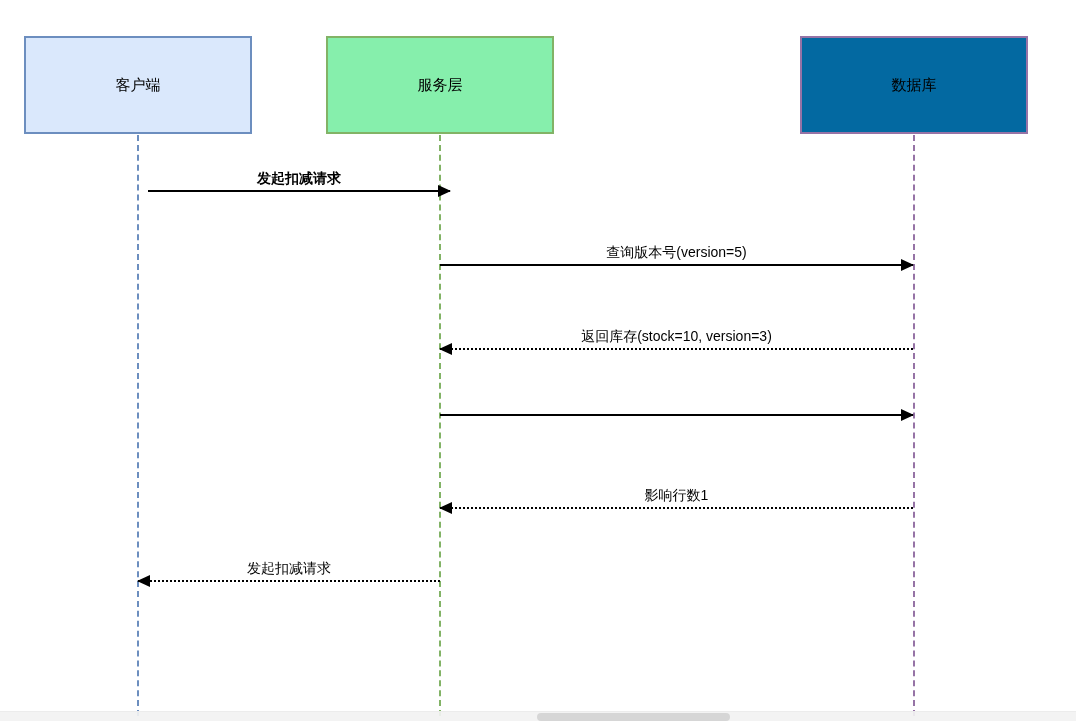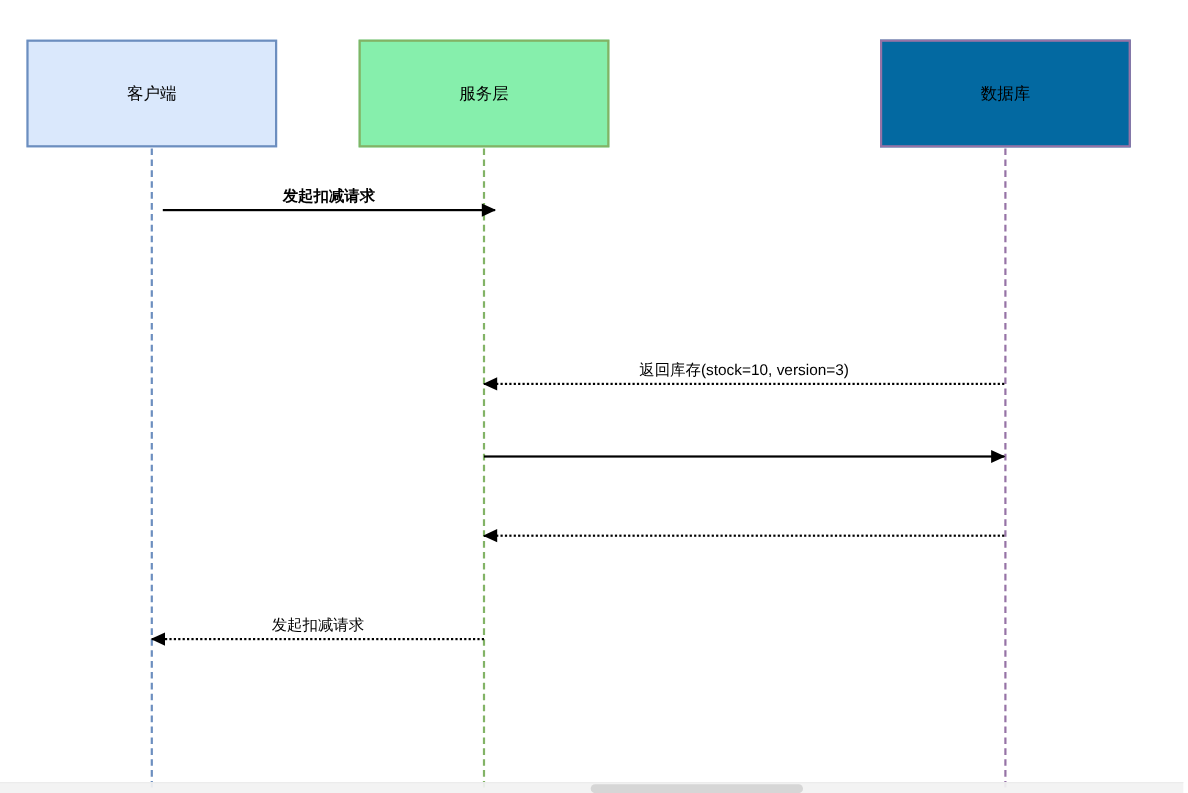--- a/index.html
+++ b/index.html
@@ -107,35 +107,42 @@
   <div class="lifeline l-service"></div>
   <div class="lifeline l-db"></div>
 
   <div class="message" style="left:148px; top:169px; width:302px;font-weight:bold;">
     <div class="msg-label">发起扣减请求</div>
     <div class="msg-line solid">
       <span class="head head-right"></span>
     </div>
   </div>
 
+  <div class="message" style="left:440px; top:243px; width:473px;">
+    <div class="msg-label">查询版本号(version=5)</div>
+    <div class="msg-line solid">
+      <span class="head head-right"></span>
+    </div>
+  </div>
 
   <div class="message" style="left:440px; top:327px; width:473px;">
     <div class="msg-label">返回库存(stock=10, version=3)</div>
     <div class="msg-line dotted">
       <span class="head head-left"></span>
     </div>
   </div>
 
   <div class="message" style="left:440px; top:414px; width:473px;">
     <div class="msg-line solid">
       <span class="head head-right"></span>
     </div>
   </div>
 
   <div class="message" style="left:440px; top:486px; width:473px;">
+    <div class="msg-label">影响行数1</div>
     <div class="msg-line dotted">
       <span class="head head-left"></span>
     </div>
   </div>
 
   <div class="message" style="left:138px; top:559px; width:302px;">
     <div class="msg-label">发起扣减请求</div>
     <div class="msg-line dotted">
       <span class="head head-left"></span>
     </div>

